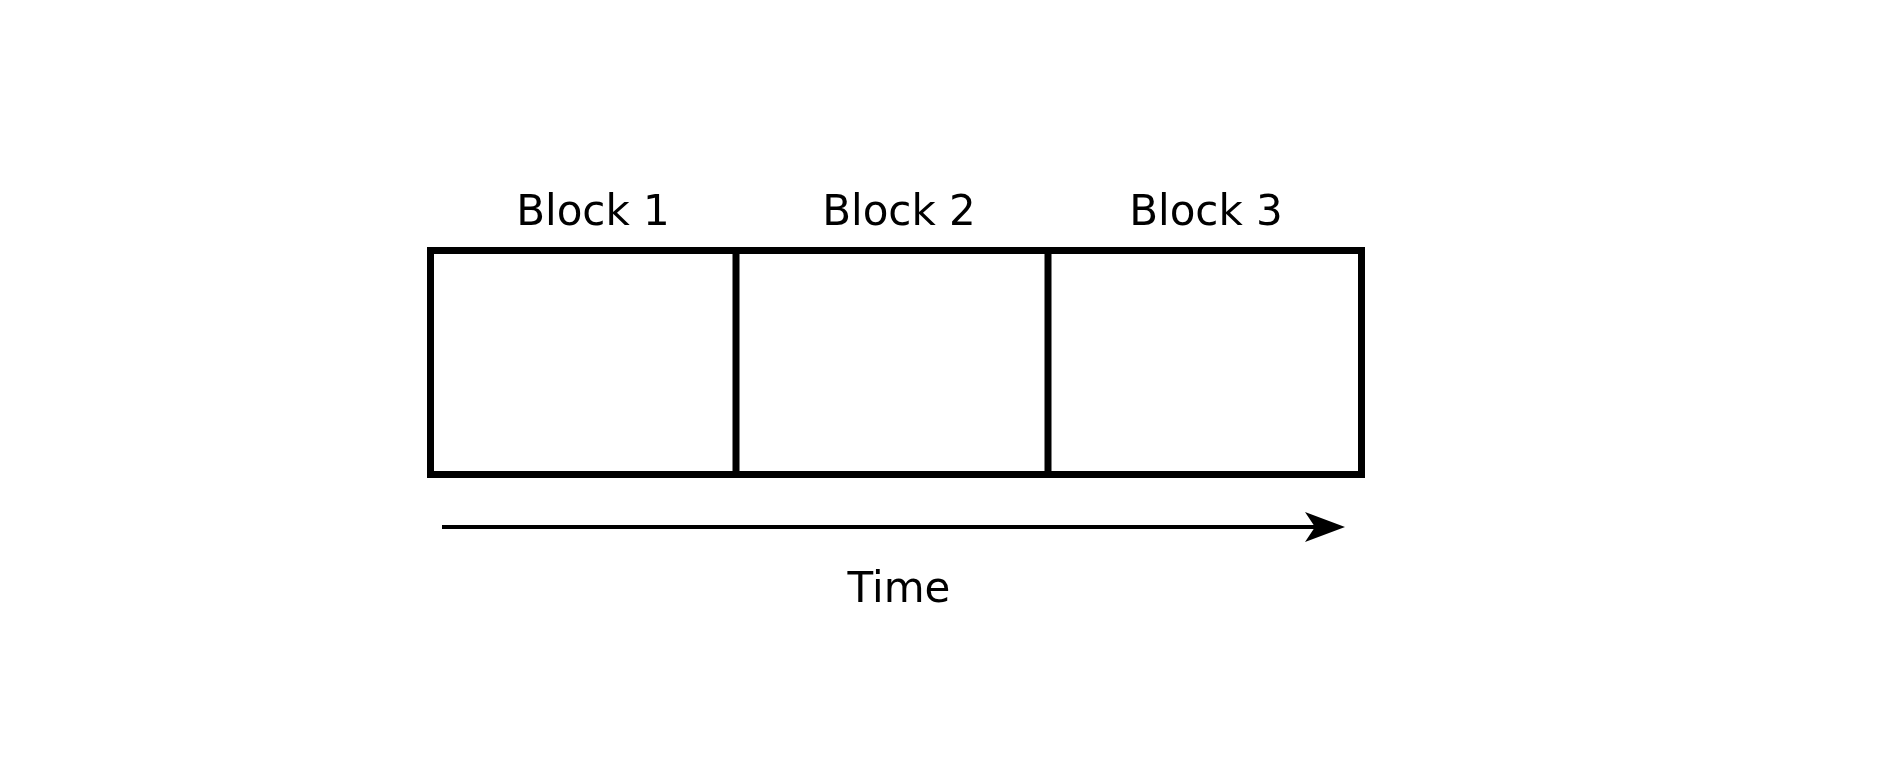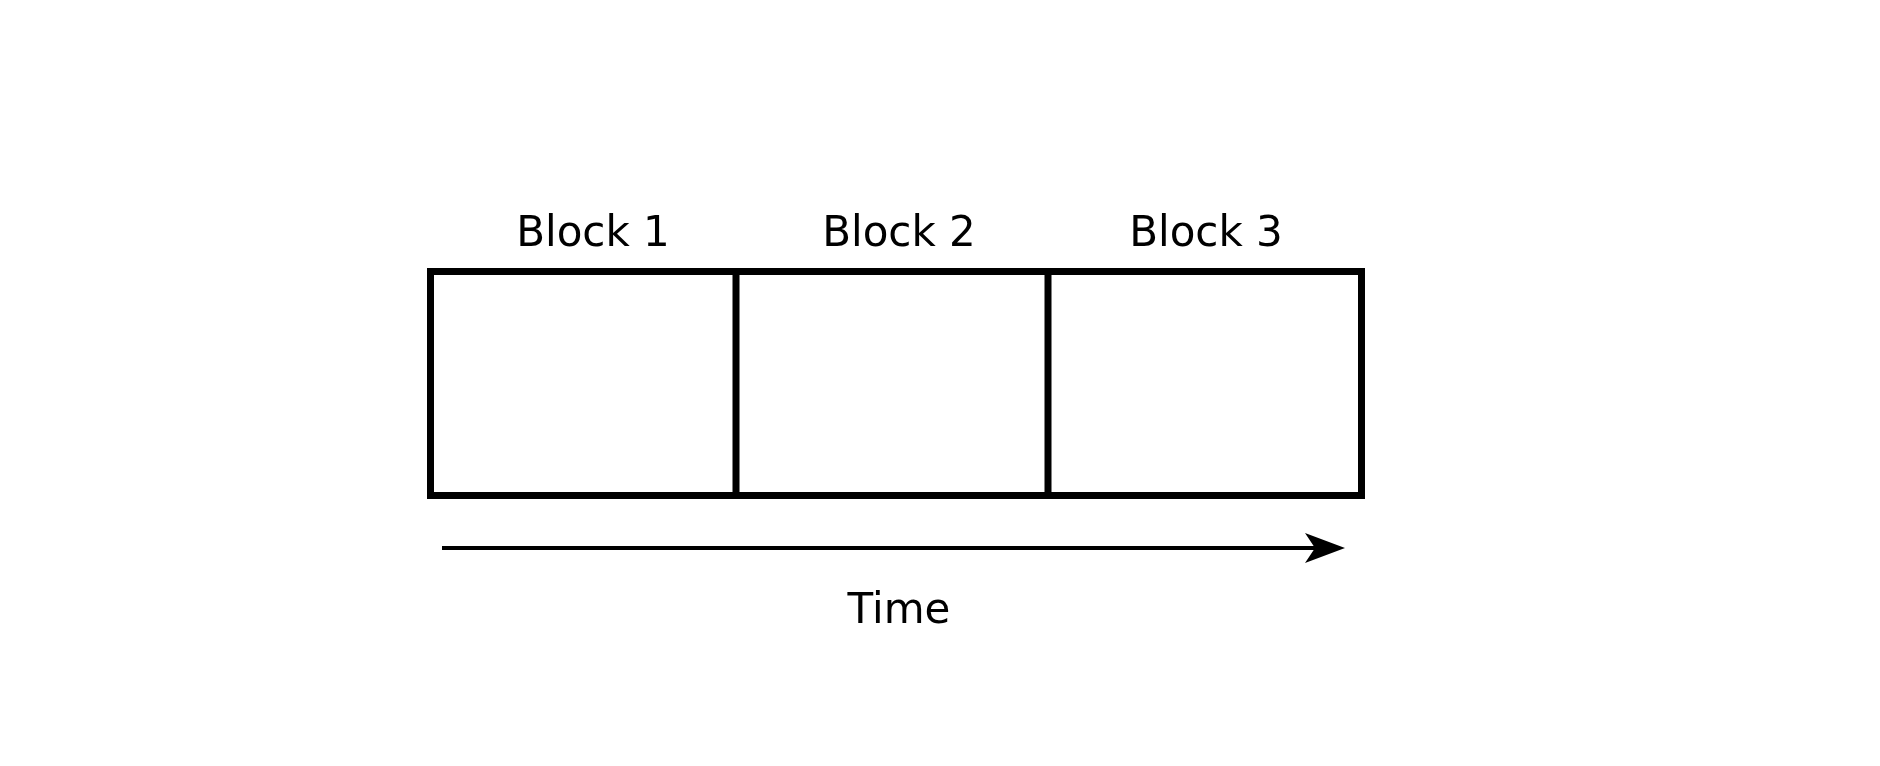--- a/index.html
+++ b/index.html
@@ -11,21 +11,20 @@
   body {
     font-family: "DejaVu Sans", sans-serif;
     color: #000000;
   }
   #canvas {
     position: relative;
     width: 1880px;
     height: 678px;
     background: #22c55e;
     overflow: hidden;
-    margin-top: 21px;
   }
   #diagram-svg {
     position: absolute;
     left: 0;
     top: 0;
     width: 1880px;
     height: 766px;
     display: block;
   }
   .block-label,

